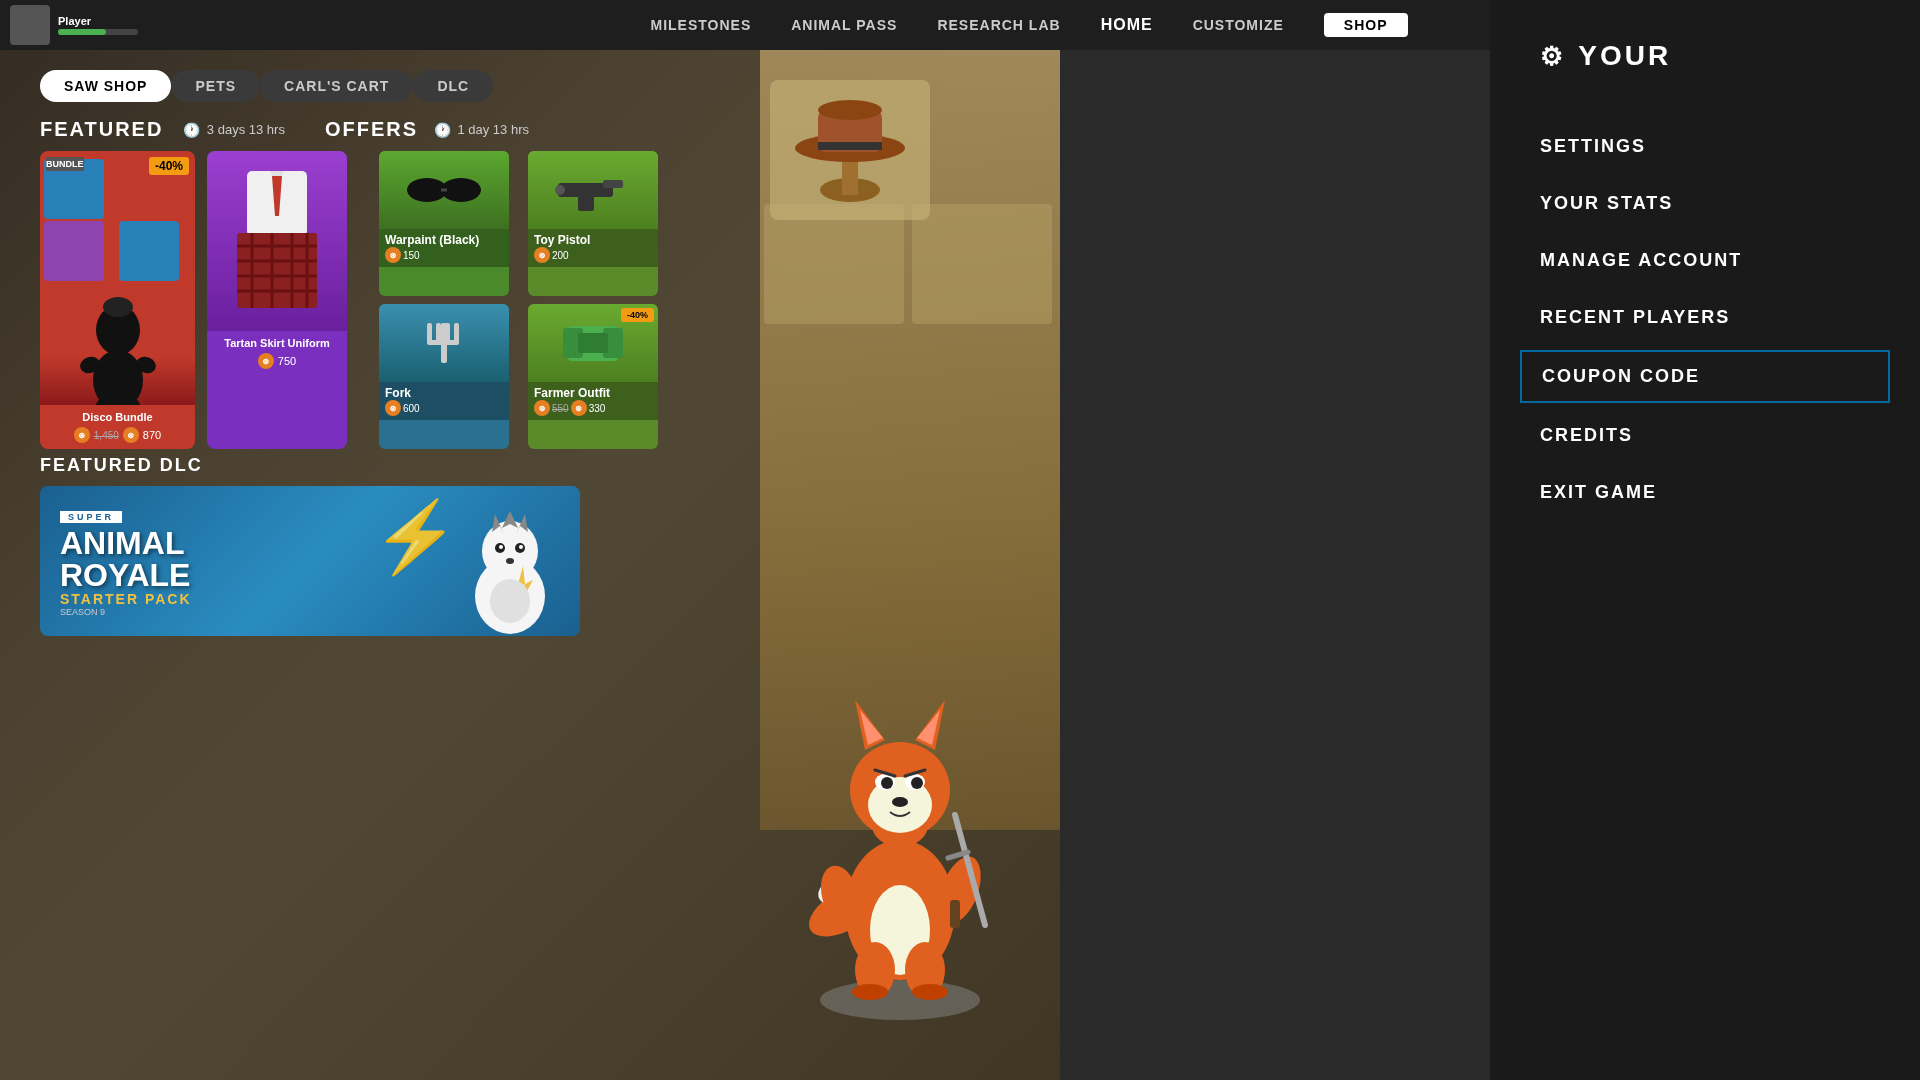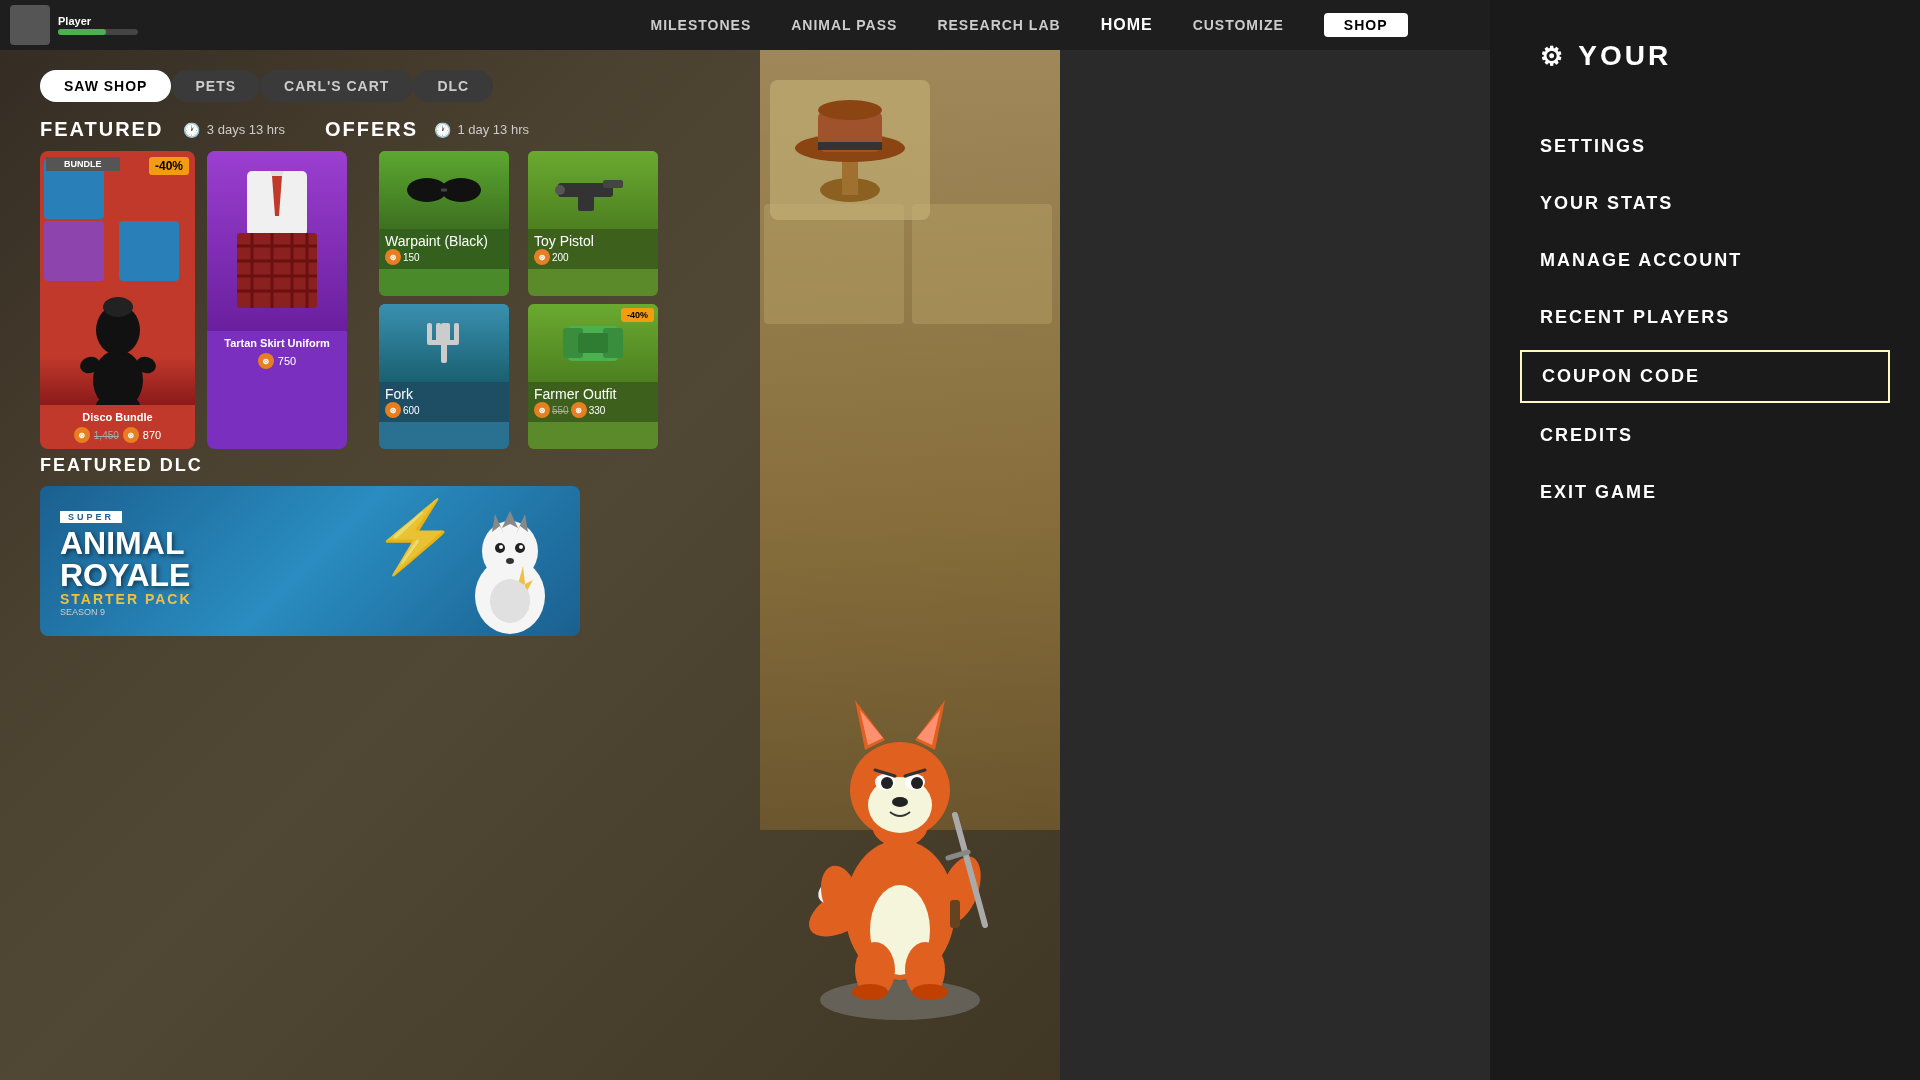--- a/index.html
+++ b/index.html
@@ -197,21 +197,21 @@
     }
 
     .bundle-label {
       position: absolute;
       top: 6px;
       left: 6px;
       background: #555;
       color: #fff;
       font-size: 9px;
       font-weight: bold;
-      padding: 2px 18px;
+      padding: 2px 0;
       z-index: 2;
     }
 
     .discount-badge {
       position: absolute;
       top: 6px;
       right: 6px;
       background: #f39c12;
       color: #000;
       font-size: 12px;
@@ -305,22 +305,22 @@
       position: relative;
     }
 
     .offer-info {
       padding: 4px 6px;
       background: rgba(0,0,0,0.3);
     }
 
     .offer-name {
       color: #fff;
-      font-size: 14px;
-      font-weight: normal;
+      font-size: 12px;
+      font-weight: bold;
     }
 
     .offer-price {
       color: #fff;
       font-size: 10px;
       display: flex;
       align-items: center;
       gap: 2px;
     }
 
@@ -461,21 +461,21 @@
       font-size: 18px;
       font-weight: 900;
       letter-spacing: 2px;
       padding: 14px 0;
       cursor: pointer;
       text-transform: uppercase;
       position: relative;
     }
 
     .menu-item.coupon-code {
-      border: 2px solid #fef9c3;
+      border: 2px solid #0369a1;
       padding: 14px 4px;
       margin-left: -20px;
       margin-right: -20px;
       padding-left: 20px;
     }
 
     .saw-icon {
       width: 16px;
       height: 16px;
       background: #e67e22;

